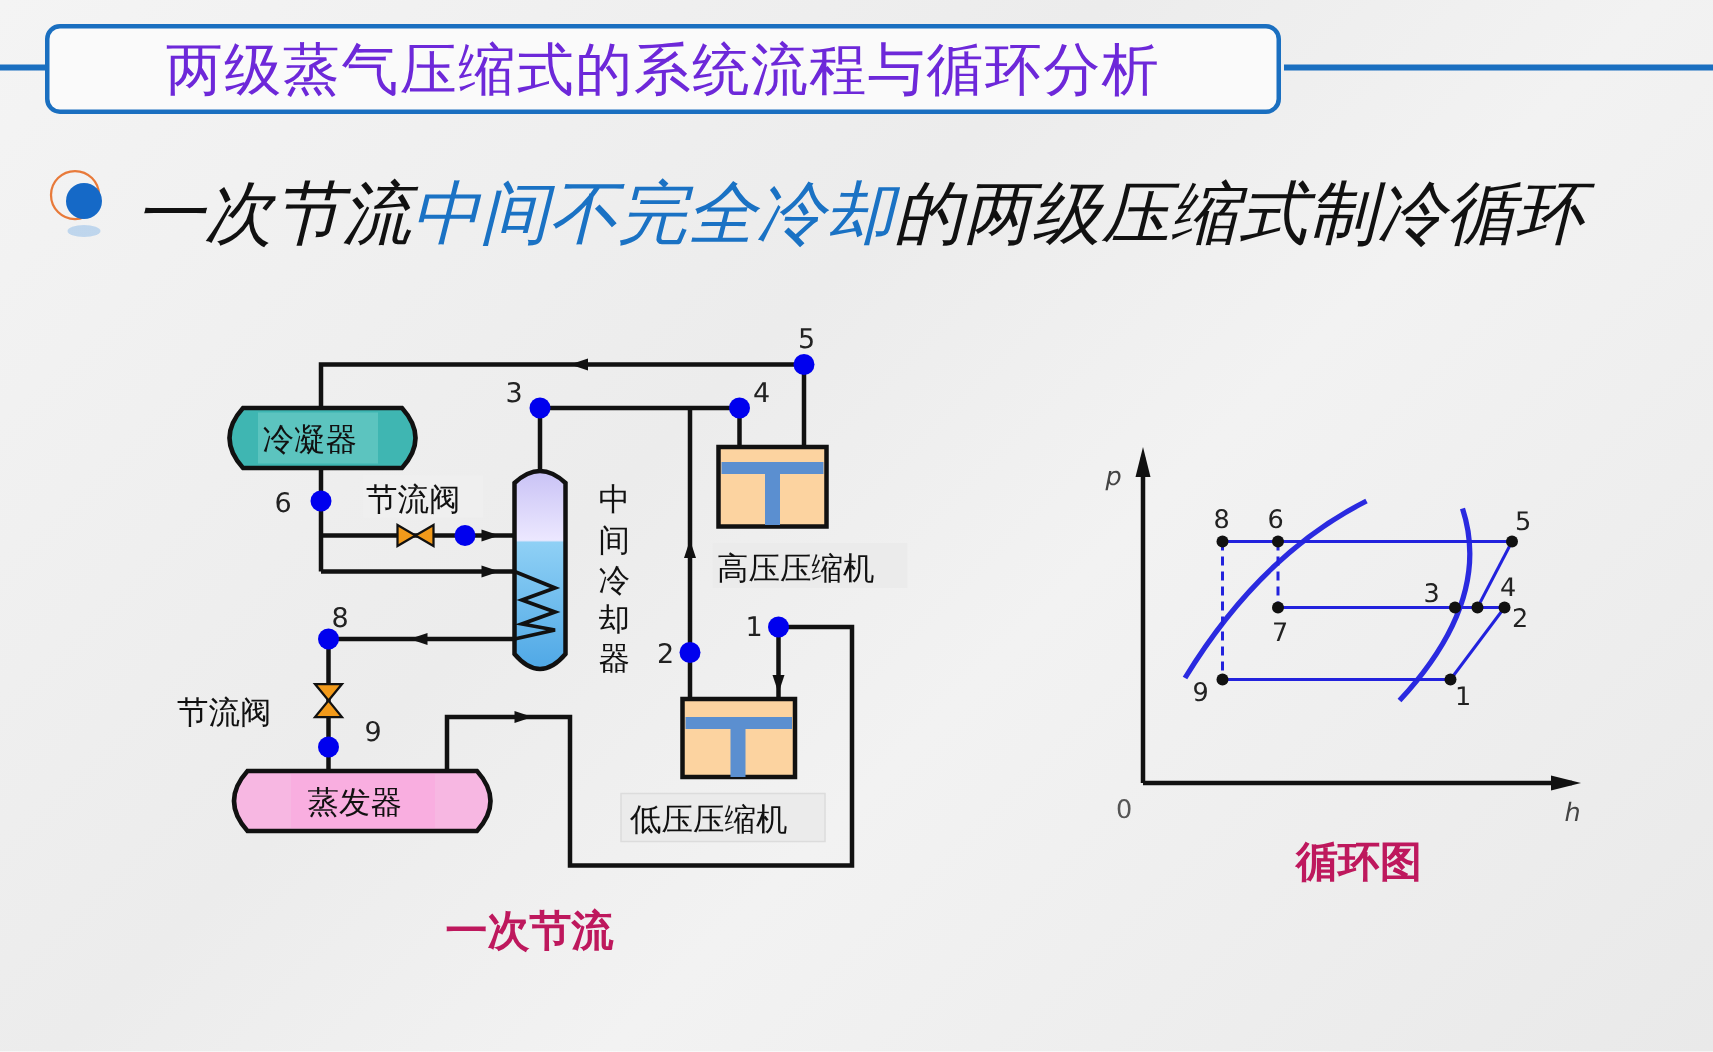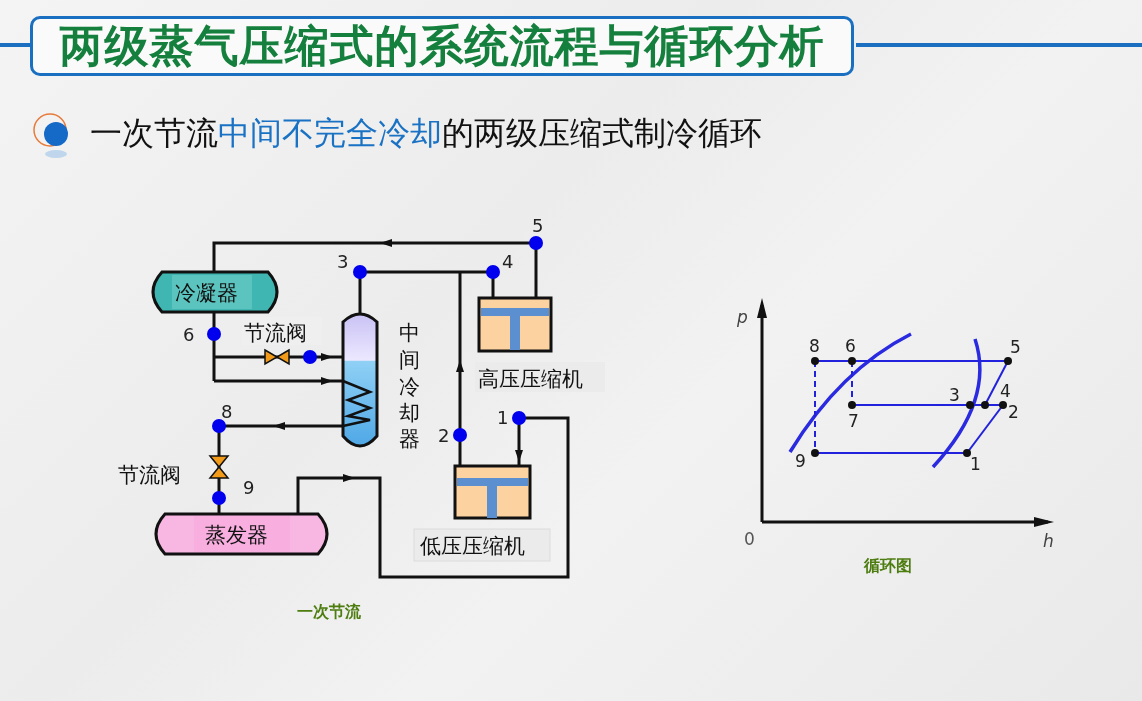--- a/index.html
+++ b/index.html
@@ -9,26 +9,26 @@
     font-family: "DejaVu Sans", "Liberation Sans", sans-serif;
   }
   .title-line { position:absolute; top:43px; height:4px; background:#1a6fc0; }
   .title-line.left { left:0; width:34px; }
   .title-line.right { left:856px; right:0; }
   .title-box {
     position:absolute; left:30px; top:16px; width:824px; height:60px;
     border:3px solid #1a6fc0; border-radius:10px; background:#fafafa;
     box-sizing:border-box; display:flex; align-items:center; justify-content:center;
   }
-  .title-text { font-size:44px; font-weight:bold; color:#15803d; letter-spacing:1px; }
+  .title-text { font-size:38px; font-weight:normal; color:#6d28d9; letter-spacing:1px; }
   .bullet { position:absolute; left:28px; top:110px; width:50px; height:50px; }
-  .subtitle { position:absolute; left:90px; top:112px; font-size:32px; color:#111; white-space:nowrap; }
+  .subtitle { position:absolute; left:90px; top:112px; font-size:46px; color:#111; white-space:nowrap;font-style:italic; }
   .subtitle .hl { color:#1a72c4; }
   svg text { font-family: "DejaVu Sans", "Liberation Sans", sans-serif; }
-  .caption { position:absolute; font-size:16px; font-weight:bold; color:#4d7c0f; }
+  .caption { position:absolute; font-size:28px; font-weight:bold; color:#be185d; }
 </style>
 </head>
 <body>
 
 <div class="title-line left"></div>
 <div class="title-line right"></div>
 <div class="title-box">
   <span class="title-text">两级蒸气压缩式的系统流程与循环分析</span>
 </div>
 

